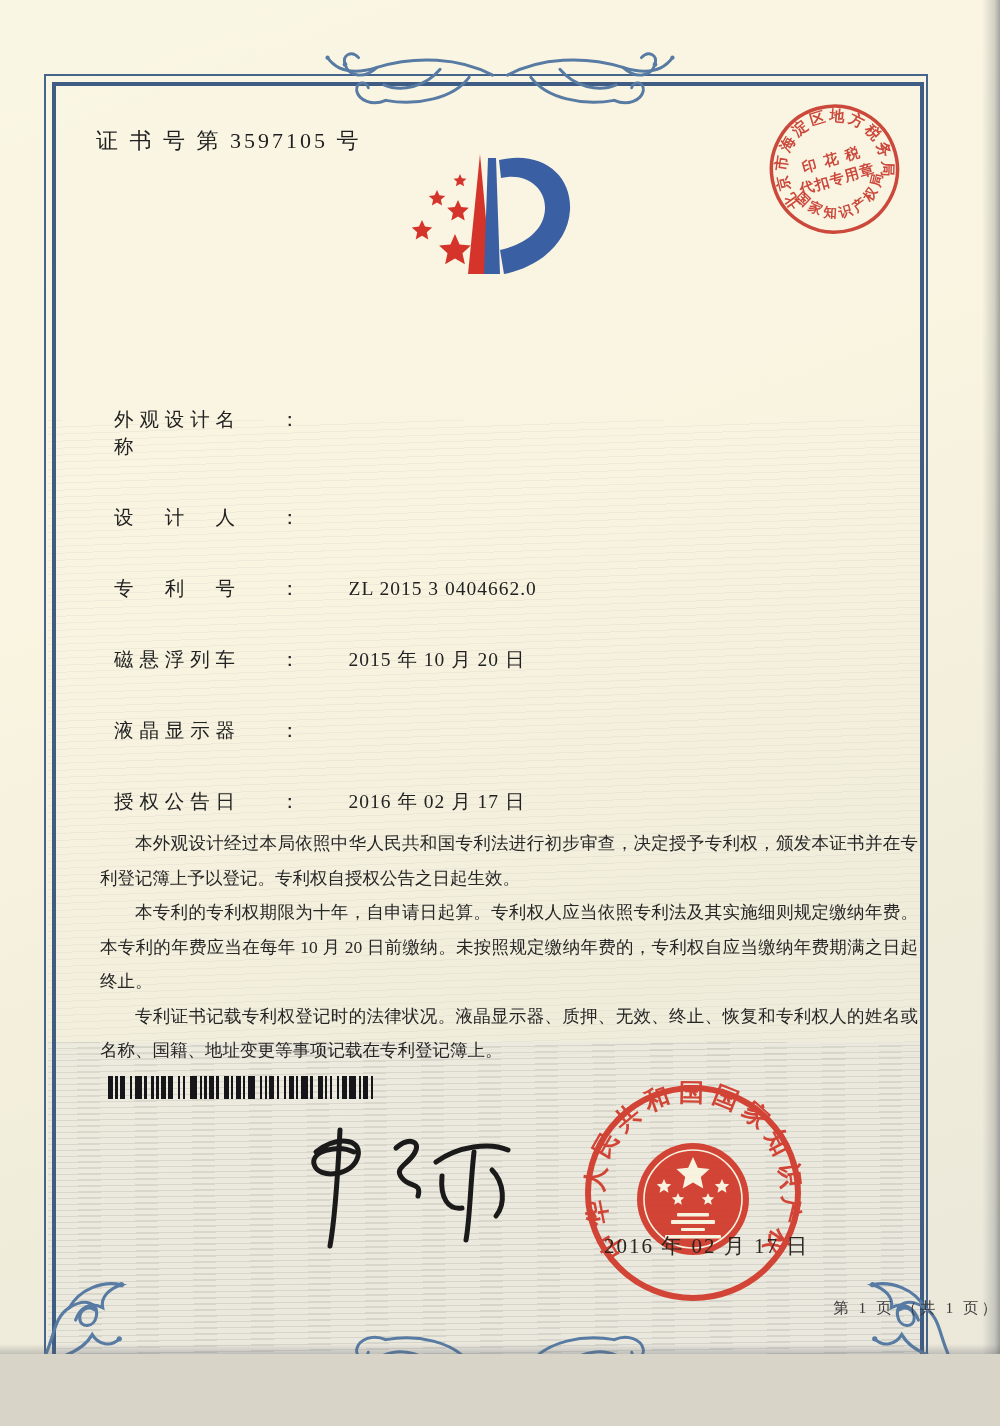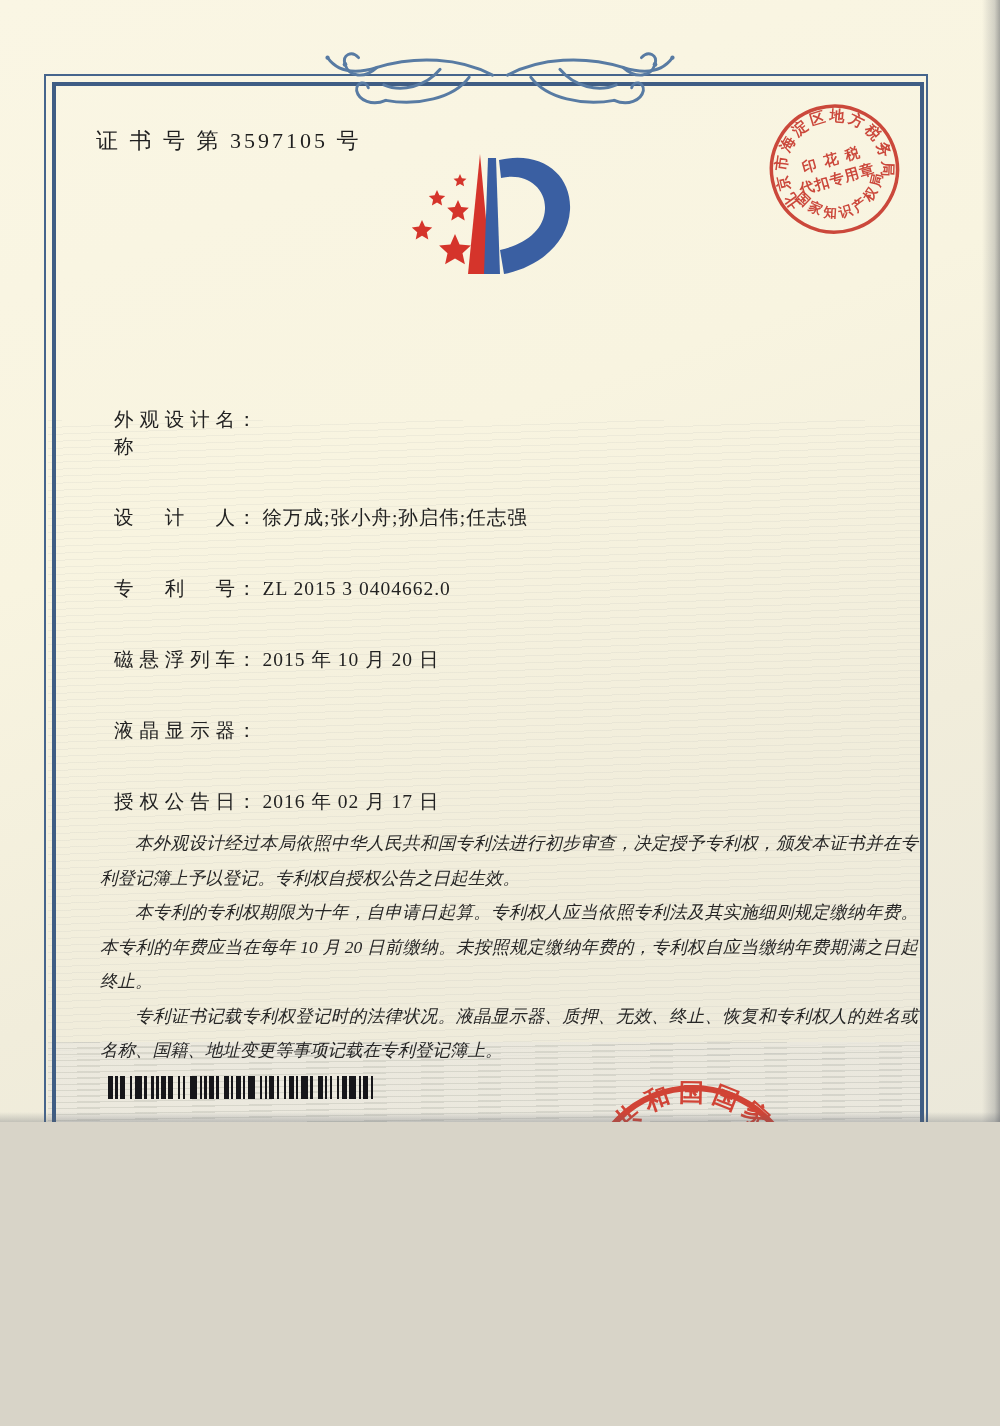--- a/index.html
+++ b/index.html
@@ -1,17 +1,17 @@
 <!DOCTYPE html>
 <html><head>
 <meta charset="utf-8">
 <style>
   html,body{margin:0;padding:0;background:#d8d4c8;}
   .page{
-    position:relative;width:1000px;height:1122px;margin:0 auto;overflow:hidden;
+    position:relative;width:1000px;height:1354px;margin:0 auto;overflow:hidden;
     background:linear-gradient(160deg,#faf6e4 0%,#f8f4e0 40%,#f1eddb 70%,#ebe8da 100%);
     font-family:"Liberation Serif","DejaVu Serif",serif;color:#2b2b2b;
   }
   
   .tex-light{position:absolute;left:48px;top:420px;width:874px;height:640px;pointer-events:none;
     background:repeating-linear-gradient(178deg,rgba(150,155,160,0.10) 0 1px,transparent 1px 7px);}
   .tex-strong{position:absolute;left:48px;top:1042px;width:874px;height:320px;pointer-events:none;
     background:
       repeating-linear-gradient(179deg,rgba(120,128,140,0.20) 0 1.4px,rgba(232,230,224,0.55) 1.4px 6px);}
   .scan-edge-right{position:absolute;right:0;top:0;width:18px;height:100%;
@@ -24,28 +24,28 @@
   .orn{position:absolute;}
   .orn svg{display:block;}
 
   .cert-no{position:absolute;left:96px;top:126px;font-size:22px;letter-spacing:3px;color:#1f1f1f;}
 
   .logo{position:absolute;left:398px;top:144px;}
   .title{position:absolute;left:0;top:278px;width:1000px;text-align:center;
     font-size:46px;font-weight:bold;letter-spacing:12px;color:#111;}
 
   .fields{position:absolute;left:114px;top:406px;width:800px;}
-  .field-row{display:flex;align-items:baseline;margin-bottom:44px;font-size:19.5px;color:#222;}
+  .field-row{display:flex;align-items:baseline;margin-bottom:44px;font-size:19.5px;color:#222;gap:43px;}
   .field-label{width:122px;text-align:justify;text-align-last:justify;letter-spacing:1px;}
   .field-colon{margin:0 6px 0 1px;}
   .field-value{letter-spacing:1px;}
 
   .paras{position:absolute;left:100px;top:826px;width:818px;font-size:17.5px;line-height:34.5px;
     text-align:justify;color:#262626;}
-  .paras p{margin:0;text-indent:2em;font-style:italic;}
+  .paras p{margin:0;text-indent:2em;}
 
   .barcode{position:absolute;left:108px;top:1076px;height:23px;display:flex;align-items:stretch;}
   .barcode span{display:block;height:100%;}
   .bar{background:#16161a;}
   .gap{background:transparent;}
 
   .director{position:absolute;left:114px;top:1146px;font-size:22px;color:#1d1d1d;letter-spacing:4px;line-height:46px;}
   .autograph{position:absolute;left:278px;top:1118px;}
 
   .grant-seal{position:absolute;left:581px;top:1081px;}
@@ -162,21 +162,20 @@
 
 
   <div class="fields" id="fields">
       <div class="field-row">
         <span class="field-label">外观设计名称</span>
         <span class="field-colon">：</span>
       </div>
       <div class="field-row">
         <span class="field-label">设计人</span>
         <span class="field-colon">：</span>
-        <span class="field-value">徐万成;张小舟;孙启伟;任志强</span>
       </div>
       <div class="field-row">
         <span class="field-label">专利号</span>
         <span class="field-colon">：</span>
         <span class="field-value">ZL 2015 3 0404662.0</span>
       </div>
       <div class="field-row">
         <span class="field-label">磁悬浮列车</span>
         <span class="field-colon">：</span>
         <span class="field-value">2015 年 10 月 20 日</span>

